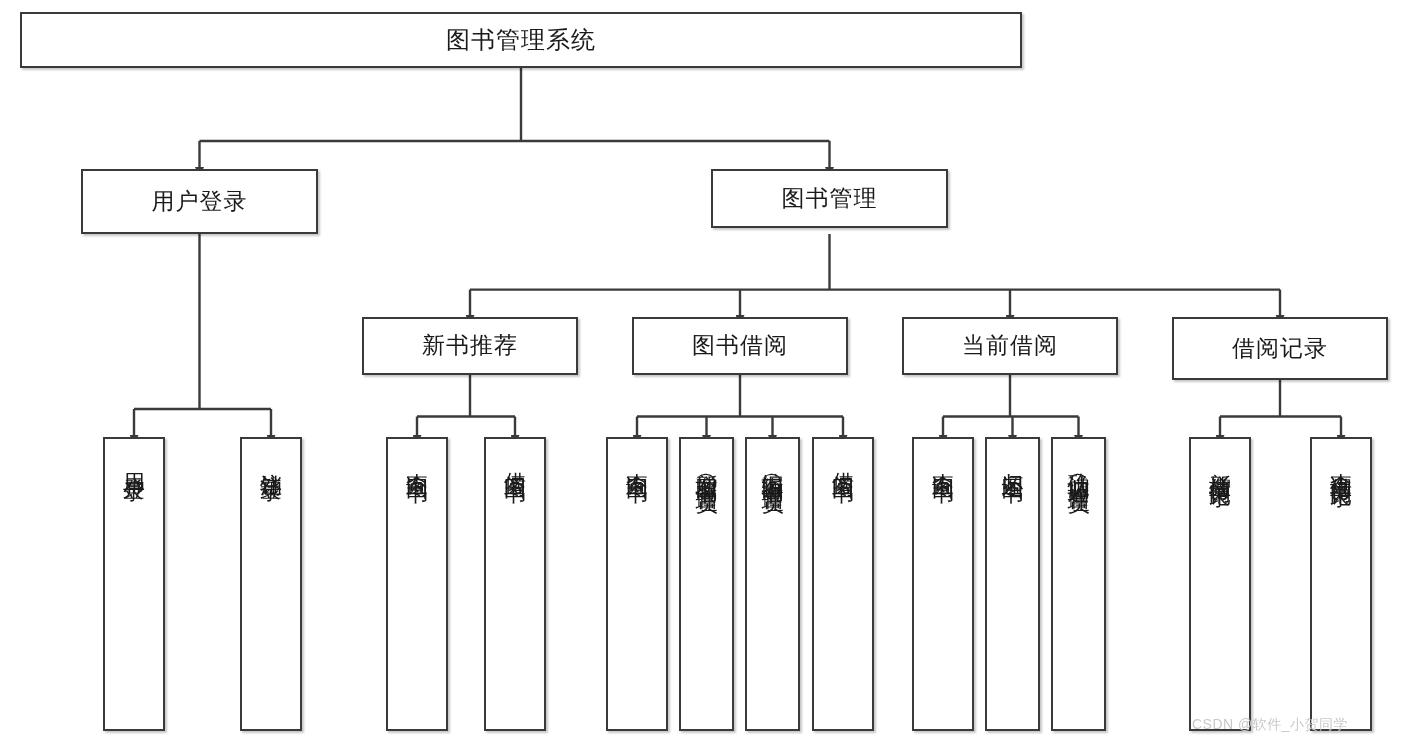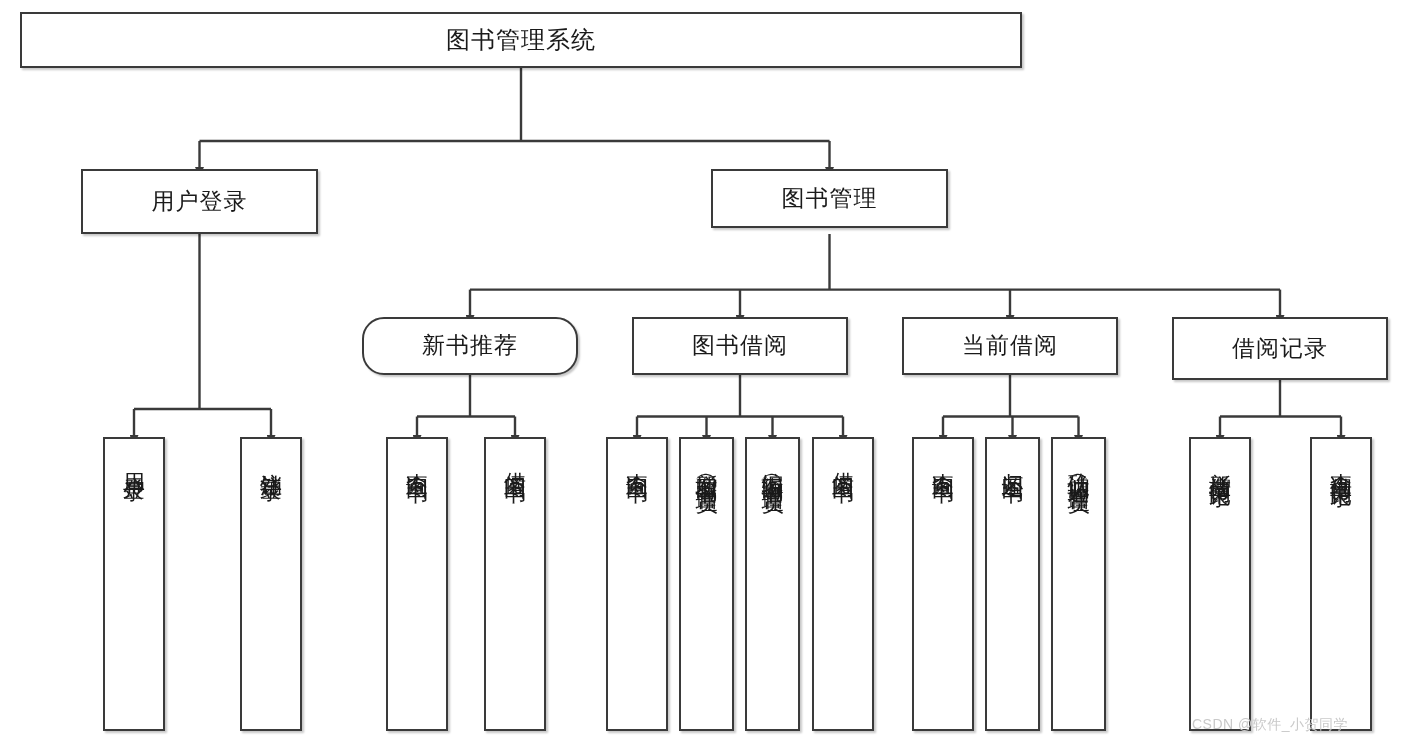--- a/index.html
+++ b/index.html
@@ -121,21 +121,21 @@
     <span class="lbl">图书管理系统</span>
   </div>
 
   <div class="node horiz" id="n-l1_0" style="left: 81px; top: 169px; width: 237px; height: 65px;">
     <span class="lbl">用户登录</span>
   </div>
   <div class="node horiz" id="n-l1_1" style="left: 711px; top: 169px; width: 237px; height: 59px;">
     <span class="lbl">图书管理</span>
   </div>
 
-  <div class="node horiz" id="n-l2_0" style="left: 362px; top: 317px; width: 216px; height: 58px; border-radius: 22px;">
+  <div class="node horiz" id="n-l2_0" style="left: 362px; top: 317px; width: 216px; height: 58px;">
     <span class="lbl">新书推荐</span>
   </div>
   <div class="node horiz" id="n-l2_2" style="left: 902px; top: 317px; width: 216px; height: 58px;">
     <span class="lbl">当前借阅</span>
   </div>
   <div class="node horiz" id="n-l2_1" style="left: 632px; top: 317px; width: 216px; height: 58px;">
     <span class="lbl">图书借阅</span>
   </div>
   <div class="node horiz" id="n-l2_3" style="left: 1172px; top: 317px; width: 216px; height: 63px;">
     <span class="lbl">借阅记录</span>

